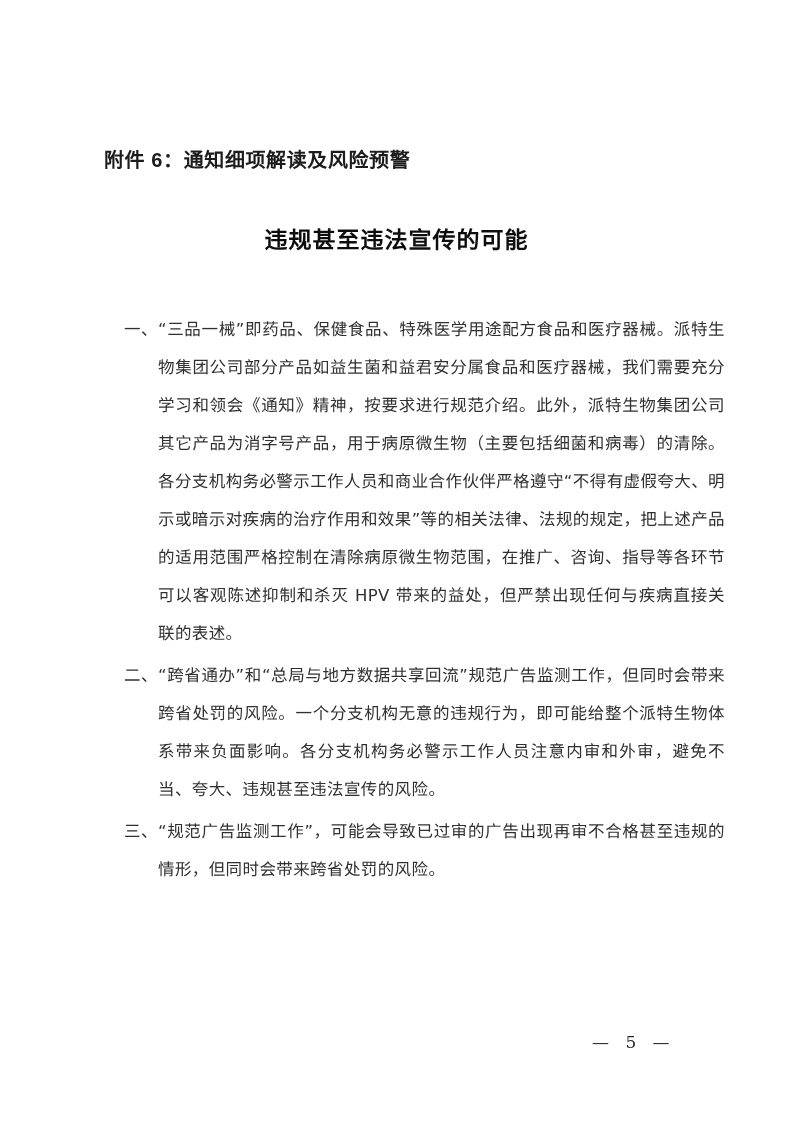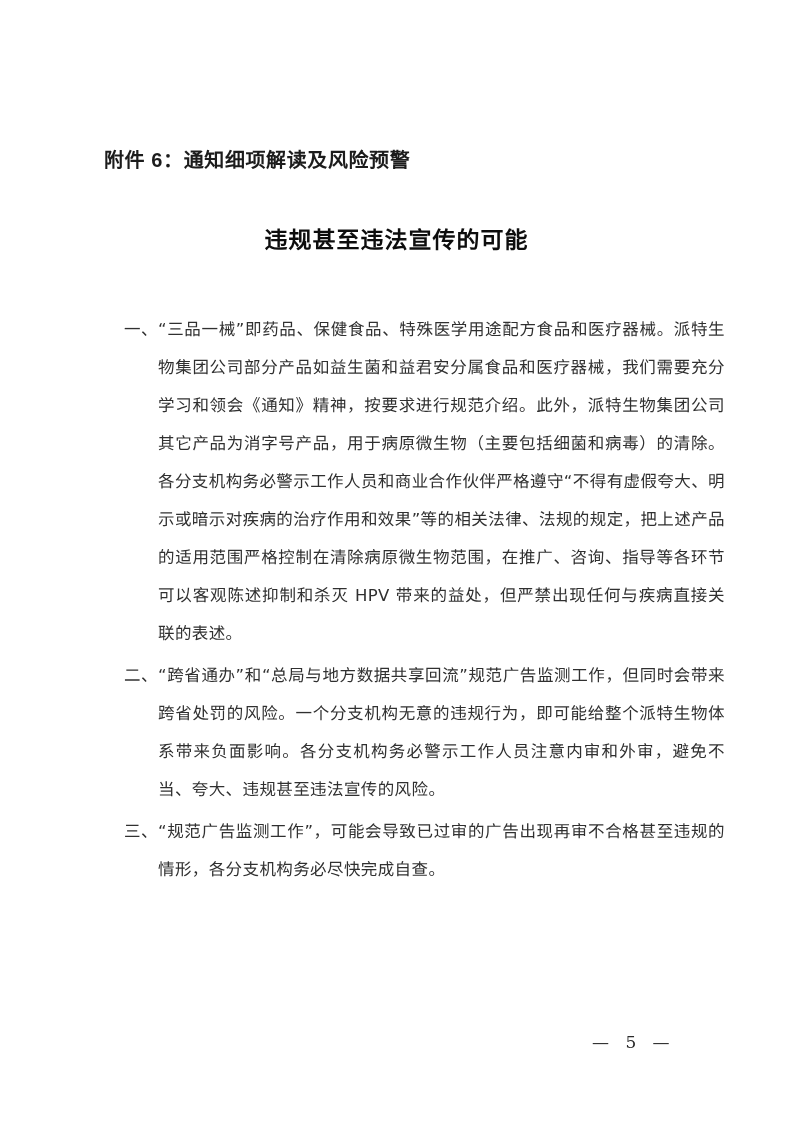--- a/index.html
+++ b/index.html
@@ -81,19 +81,19 @@
   <div class="attachment-heading">附件 6：通知细项解读及风险预警</div>
 
   <div class="doc-title">违规甚至违法宣传的可能</div>
 
   <div class="body-text">
 
       <p class="para"><span class="marker">一、</span><span>“三品一械”即药品、保健食品、特殊医学用途配方食品和医疗器械。派特生物集团公司部分产品如益生菌和益君安分属食品和医疗器械，我们需要充分学习和领会《通知》精神，按要求进行规范介绍。此外，派特生物集团公司其它产品为消字号产品，用于病原微生物（主要包括细菌和病毒）的清除。各分支机构务必警示工作人员和商业合作伙伴严格遵守“不得有虚假夸大、明示或暗示对疾病的治疗作用和效果”等的相关法律、法规的规定，把上述产品的适用范围严格控制在清除病原微生物范围，在推广、咨询、指导等各环节可以客观陈述抑制和杀灭 HPV 带来的益处，但严禁出现任何与疾病直接关联的表述。</span></p>
 
       <p class="para"><span class="marker">二、</span><span>“跨省通办”和“总局与地方数据共享回流”规范广告监测工作，但同时会带来跨省处罚的风险。一个分支机构无意的违规行为，即可能给整个派特生物体系带来负面影响。各分支机构务必警示工作人员注意内审和外审，避免不当、夸大、违规甚至违法宣传的风险。</span></p>
 
-      <p class="para"><span class="marker">三、</span><span>“规范广告监测工作”，可能会导致已过审的广告出现再审不合格甚至违规的情形，各分支机构务必尽快完成自查。</span></p>
+      <p class="para"><span class="marker">三、</span><span>“规范广告监测工作”，可能会导致已过审的广告出现再审不合格甚至违规的情形，但同时会带来跨省处罚的风险。</span></p>
 
     </div>
 
   <div class="page-number">— 5 —</div>
 
 </div>
 
 </body></html>

